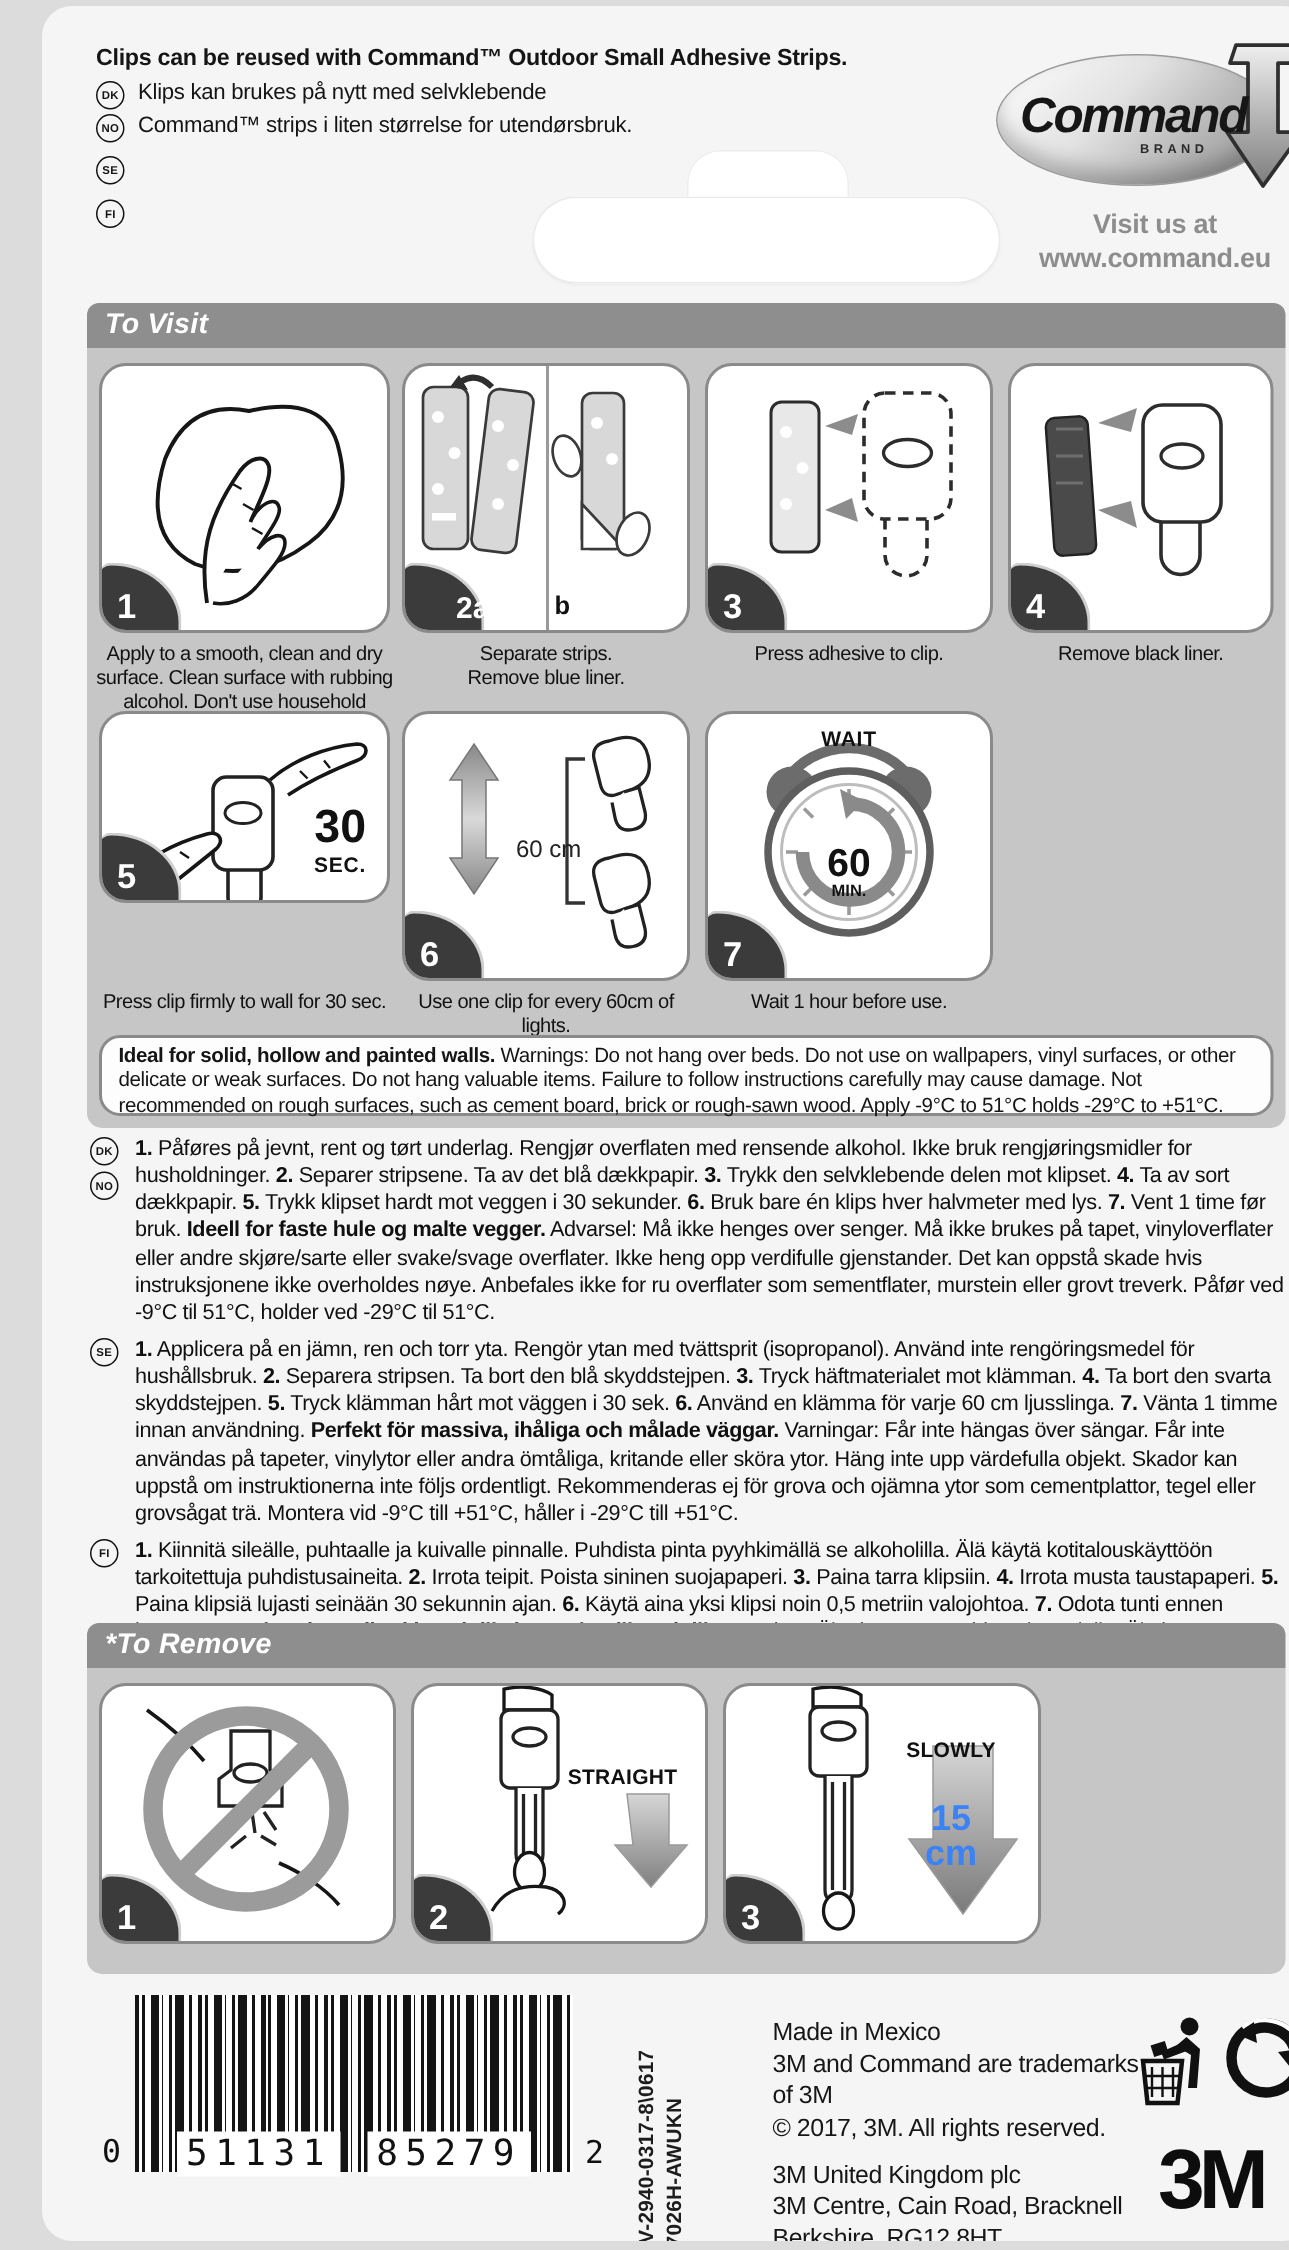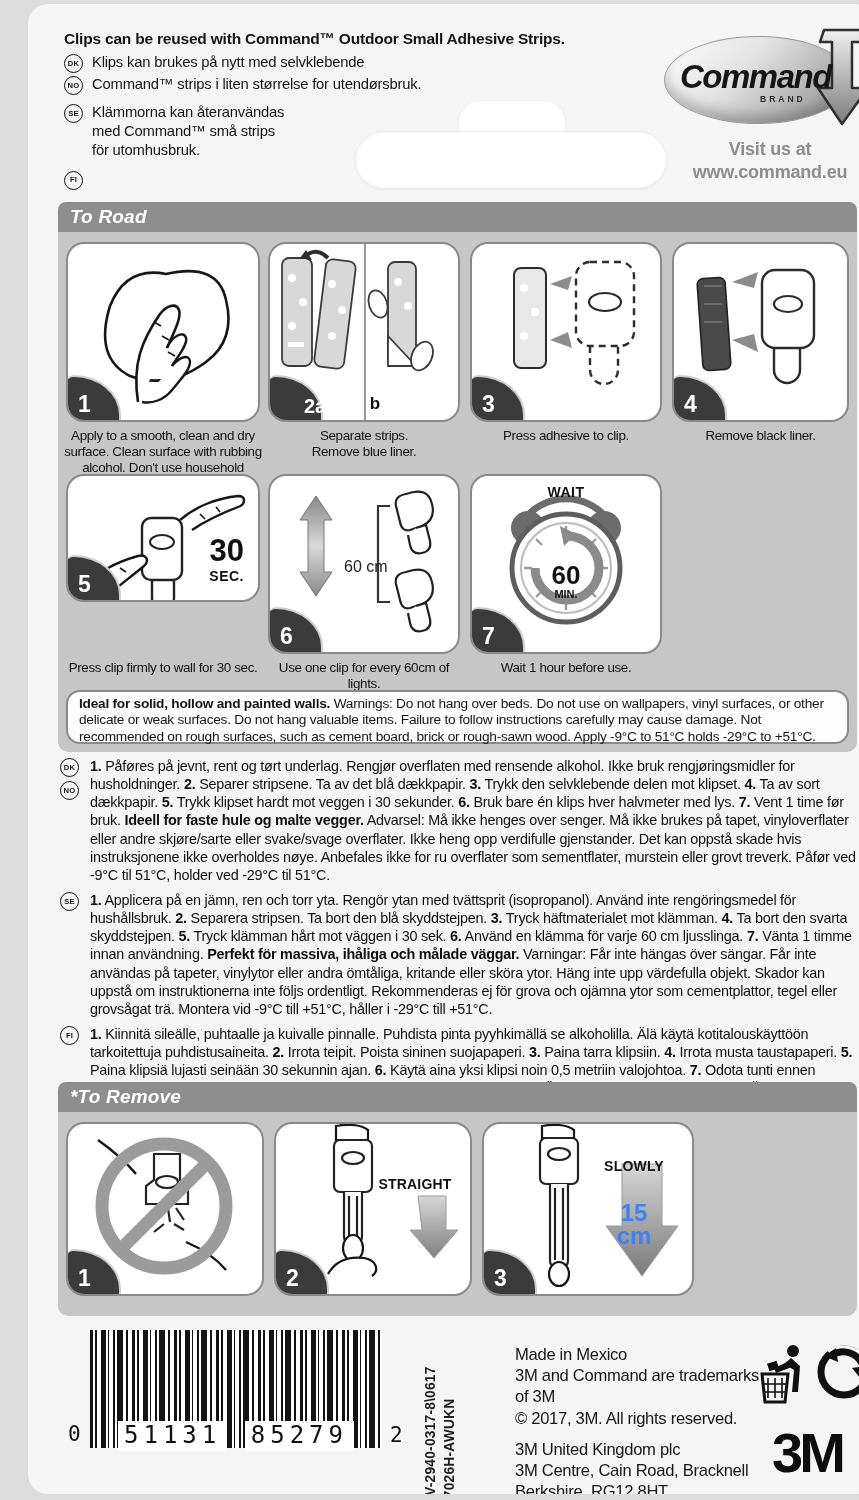--- a/index.html
+++ b/index.html
@@ -123,23 +123,20 @@
     <div class="lang-row">
       <span class="lang-badge">DK</span>
       <span class="pre">Klips kan brukes på nytt med selvklebende</span>
     </div>
     <div class="lang-row" style="margin-top:2px;">
       <span class="lang-badge">NO</span>
       <span class="pre">Command™ strips i liten størrelse for utendørsbruk.</span>
     </div>
     <div class="lang-row" style="margin-top:8px;">
       <span class="lang-badge">SE</span>
-      <span class="pre">Klämmorna kan återanvändas
-med Command™ små strips
-för utomhusbruk.</span>
     </div>
     <div class="lang-row" style="margin-top:9px;">
       <span class="lang-badge">FI</span>
     </div>
   </div>
 
   <div class="brand">
     <div class="logo-wrap">
       <div class="logo-oval"></div>
       <svg width="70" height="104" viewBox="0 0 70 104" style="position:absolute;left:148px;top:-4px;">
@@ -154,21 +151,21 @@
       <div class="logo-word">Command</div>
       <div class="logo-sub">BRAND</div>
       <div class="logo-reg">®</div>
     </div>
     <div class="visit">
       <div>Visit us at</div>
       <div>www.command.eu</div>
     </div>
   </div>
 
-  <div class="sec-header" id="apply-header">To Road</div>
+  <div class="sec-header" id="apply-header">To Visit</div>
   <div class="sec-panel" id="apply-panel">
 
     <div class="stepcard" style="left:8px;top:10px;width:194px;height:180px;">
       <svg width="189" height="160" viewBox="0 0 189 160">
         <path d="M42,62 Q58,22 98,30 Q150,18 158,56 Q168,96 138,118 Q100,146 62,132 Q26,114 42,62 Z" fill="#fff" stroke="#161616" stroke-width="2.6"></path>
         <path d="M70,158 C64,120 74,96 92,70 C98,62 108,58 111,66 C114,74 104,92 99,104" fill="#fff" stroke="#161616" stroke-width="2.6"></path>
         <path d="M99,104 C104,92 116,86 118,94 C120,100 110,112 104,122" fill="#fff" stroke="#161616" stroke-width="2.4"></path>
         <path d="M104,122 C112,112 122,110 122,118 C122,126 112,136 104,146 C96,156 84,160 74,158" fill="#fff" stroke="#161616" stroke-width="2.4"></path>
         <path d="M86,78 l7,4 M94,92 l7,4 M100,108 l7,4" stroke="#161616" stroke-width="1.6"></path>
       </svg>

